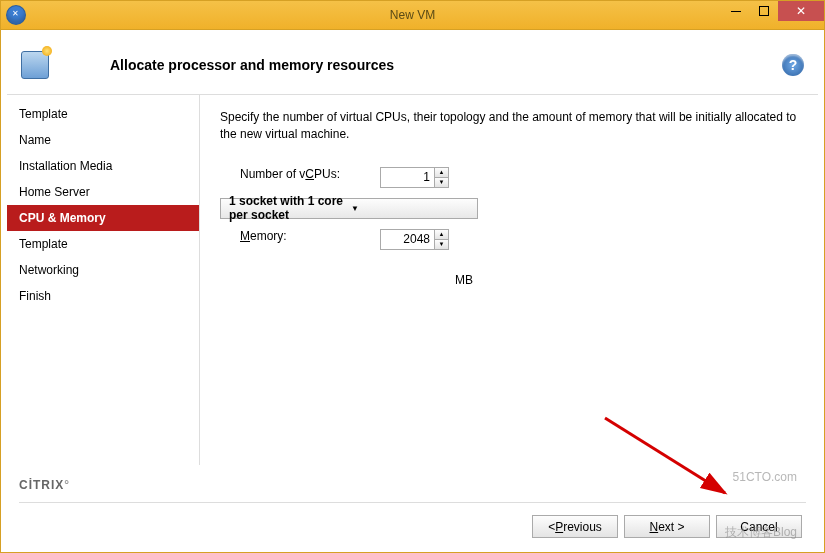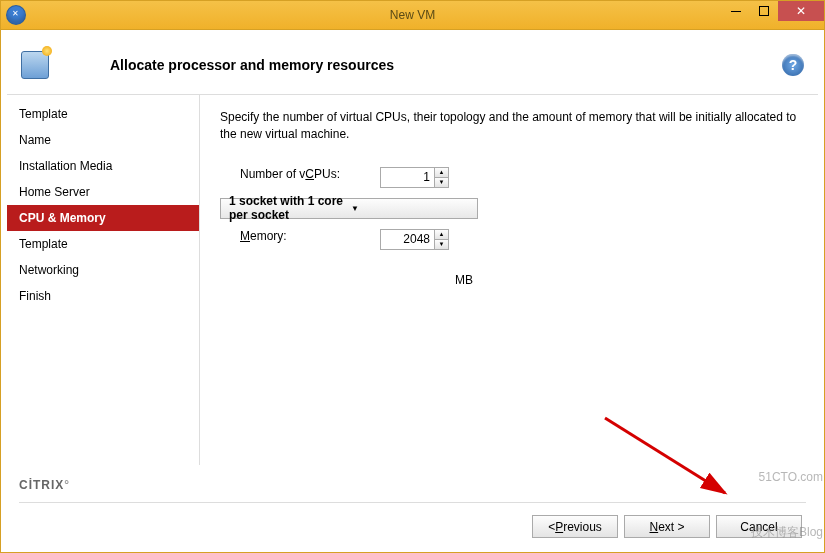--- a/index.html
+++ b/index.html
@@ -48,21 +48,21 @@
 
 .unit { margin-left: 6px; margin-top: 44px; }
 
 .footer { padding: 6px 12px 0 12px; }
 .brand { font-size: 20px; font-weight: bold; letter-spacing: 1px; color:#666; margin-bottom: 8px; }
 .brand .dot { color:#999; }
 .btn-row { border-top:1px solid #ddd; padding:12px 4px 8px 0; display:flex; justify-content:flex-end; gap:6px; }
 .wiz-btn { width: 86px; height: 23px; border:1px solid #aaa; background:linear-gradient(#fdfdfd,#e4e4e4); display:flex; align-items:center; justify-content:center; cursor:default; }
 
 .arrow-annotation { position:absolute; right:70px; bottom:40px; pointer-events:none; }
-.watermark { position:absolute; right:2px; bottom:14px; color:#888; font-size:18px; opacity:.6; pointer-events:none; text-align:right; line-height:1.2;}
+.watermark { position:absolute; right:28px; bottom:14px; color:#888; font-size:18px; opacity:.6; pointer-events:none; text-align:right; line-height:1.2;}
 .watermark .sub { font-size:12px;margin-top:40px; }
 </style>
 </head>
 <body>
 
 <div class="titlebar">
   <div class="sys-menu"></div>
   <div class="title-text">New VM</div>
   <div class="win-btns">
     <div class="win-min"></div>

